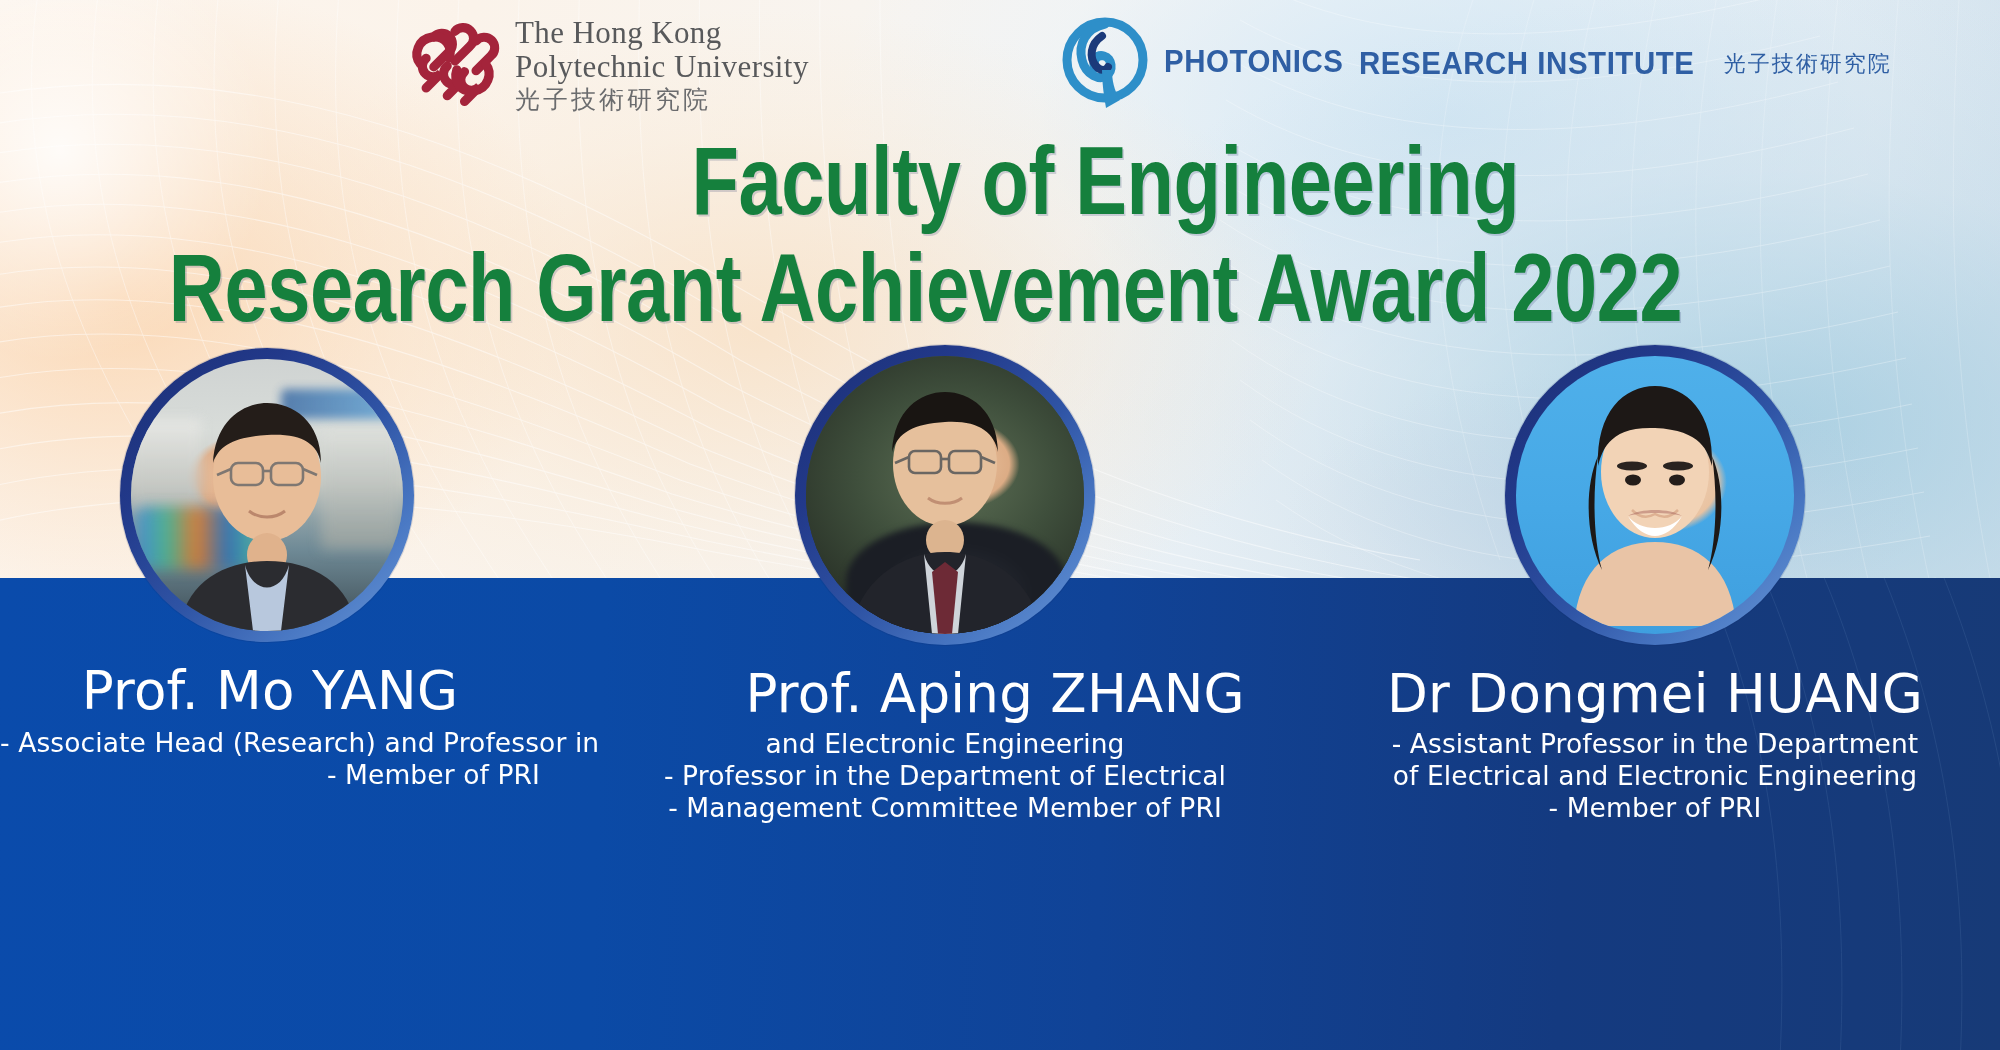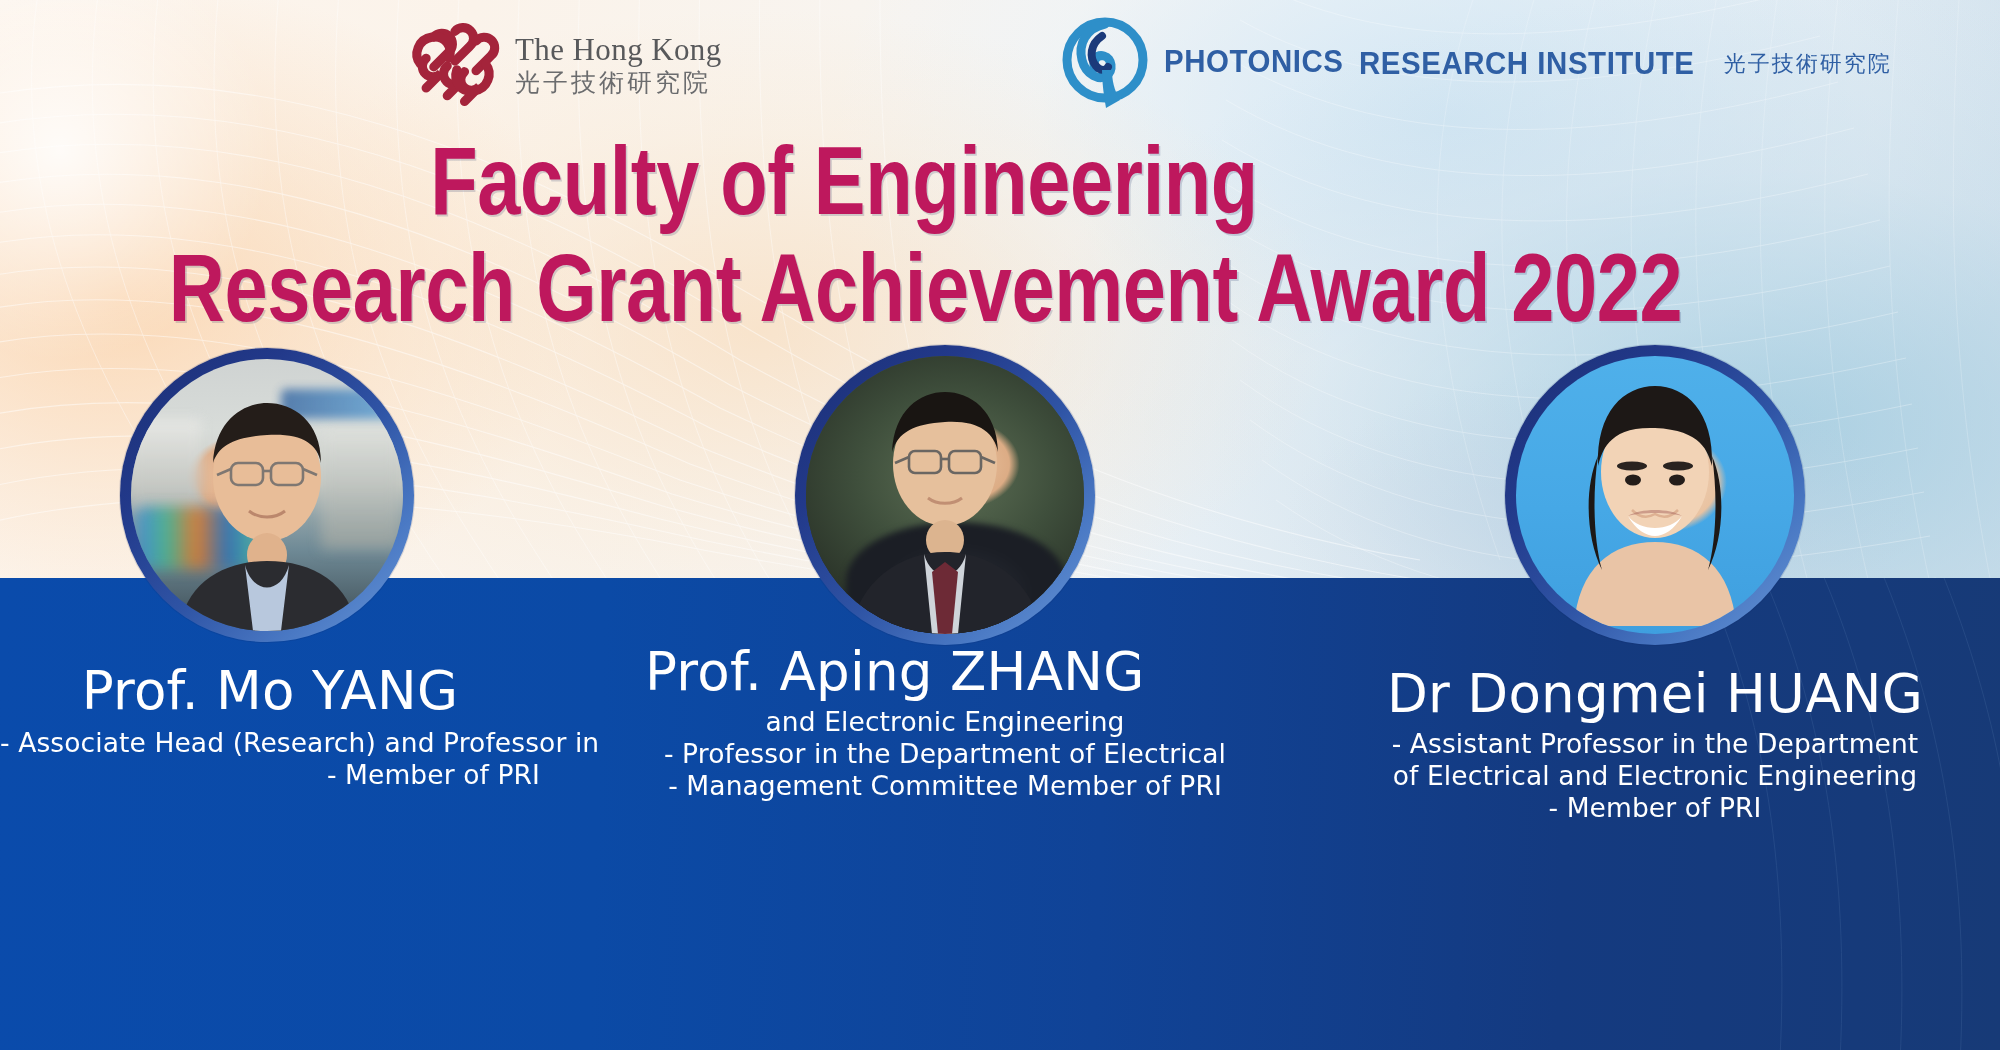--- a/index.html
+++ b/index.html
@@ -68,22 +68,22 @@
   .pri-l1, .pri-l2 {
     font-family:"Liberation Sans", sans-serif; font-weight:bold;
     color:#2f5fa4; font-size:32px; letter-spacing:0.6px; white-space:nowrap;
     transform:scaleX(0.92); transform-origin:left center;
   }
   .pri-l2 { margin-top:2px; }
   .pri-cn { font-family:"DejaVu Sans", sans-serif; font-size:22px; color:#2f5fa4; margin-top:8px; letter-spacing:2px; }
 
   
   .title-block {
-    position:absolute; left:0; top:132px; width:1688px; text-align:center;
-    color:#be185d;
+    position:absolute; left:0; top:132px; width:1688px; text-align:right;
+    color:#15803d;
   }
   .title-line {
     font-family:"Liberation Sans", sans-serif;
     font-weight:bold; font-size:97px; line-height:1.02;
     letter-spacing:-0.5px;
     transform:scaleX(0.80); transform-origin:center center;
     white-space:nowrap;
     text-shadow:2px 2px 0 rgba(30,42,102,0.18);
   }
   .title-line.l2 { margin-top:8px; }
@@ -154,21 +154,21 @@
   }
   .cap-line { white-space:nowrap; }
 
   .p1 { left:0px; top:348px; width:540px; }
   .p1 .ring { margin:0 auto 0 120px; }
   .p1 .name { margin-top:22px; text-align:center; }
   .p1 .caption { margin-top:10px; text-align:right; }
 
   .p2 { left:645px; top:345px; width:600px; }
   .p2 .ring { margin:0 auto; }
-  .p2 .name { text-align:left; }
+  .p2 .name { margin-top:22px; text-align:right; }
   .p2 .caption { margin-top:8px; text-align:center; }
 
   .p3 { left:1325px; top:345px; width:660px; }
   .p3 .ring { margin:0 auto; }
   .p3 .name { margin-top:22px; }
   .p3 .caption { margin-top:8px; text-align:center; }
 </style>
 </head>
 <body>
 
@@ -266,20 +266,21 @@
           <path d="M44,52 a11,11 0 1 0 15.5,15.5 L44,83"></path>
           <path d="M62,58 a11,11 0 1 0 15.5,15.5 L62,89"></path>
         </g>
         <g fill="none" stroke="#A4243B" stroke-width="9.5" stroke-linecap="round">
           <path d="M16,50 C8,40 14,24 28,22 C42,20 50,32 46,44"></path>
           <path d="M84,50 C92,60 86,76 72,78 C58,80 50,68 54,56"></path>
         </g>
       </svg>
       <div class="polyu-txt">
         <div class="polyu-l1">The Hong Kong</div>
+        <div class="polyu-l2">Polytechnic University</div>
         <div class="polyu-cn">光子技術研究院</div>
       </div>
     </div>
 
     <div class="pri">
       <svg class="pri-mark" viewBox="0 0 86 96">
         <circle cx="43" cy="46" r="38" fill="none" stroke="#2E8FC9" stroke-width="9"></circle>
         <path d="M43,10 C24,14 16,30 20,46 C24,62 38,66 44,62 C52,57 50,44 42,42 C34,40 30,48 33,54" fill="none" stroke="#2E8FC9" stroke-width="9" stroke-linecap="round"></path>
         <path d="M40,22 C28,30 27,44 34,52 C38,57 44,57 46,53" fill="none" stroke="#1B3A7A" stroke-width="8" stroke-linecap="round"></path>
         <path d="M40,56 C40,70 42,82 44,94 L58,86 C52,76 50,66 50,56 Z" fill="#2E8FC9"></path>

